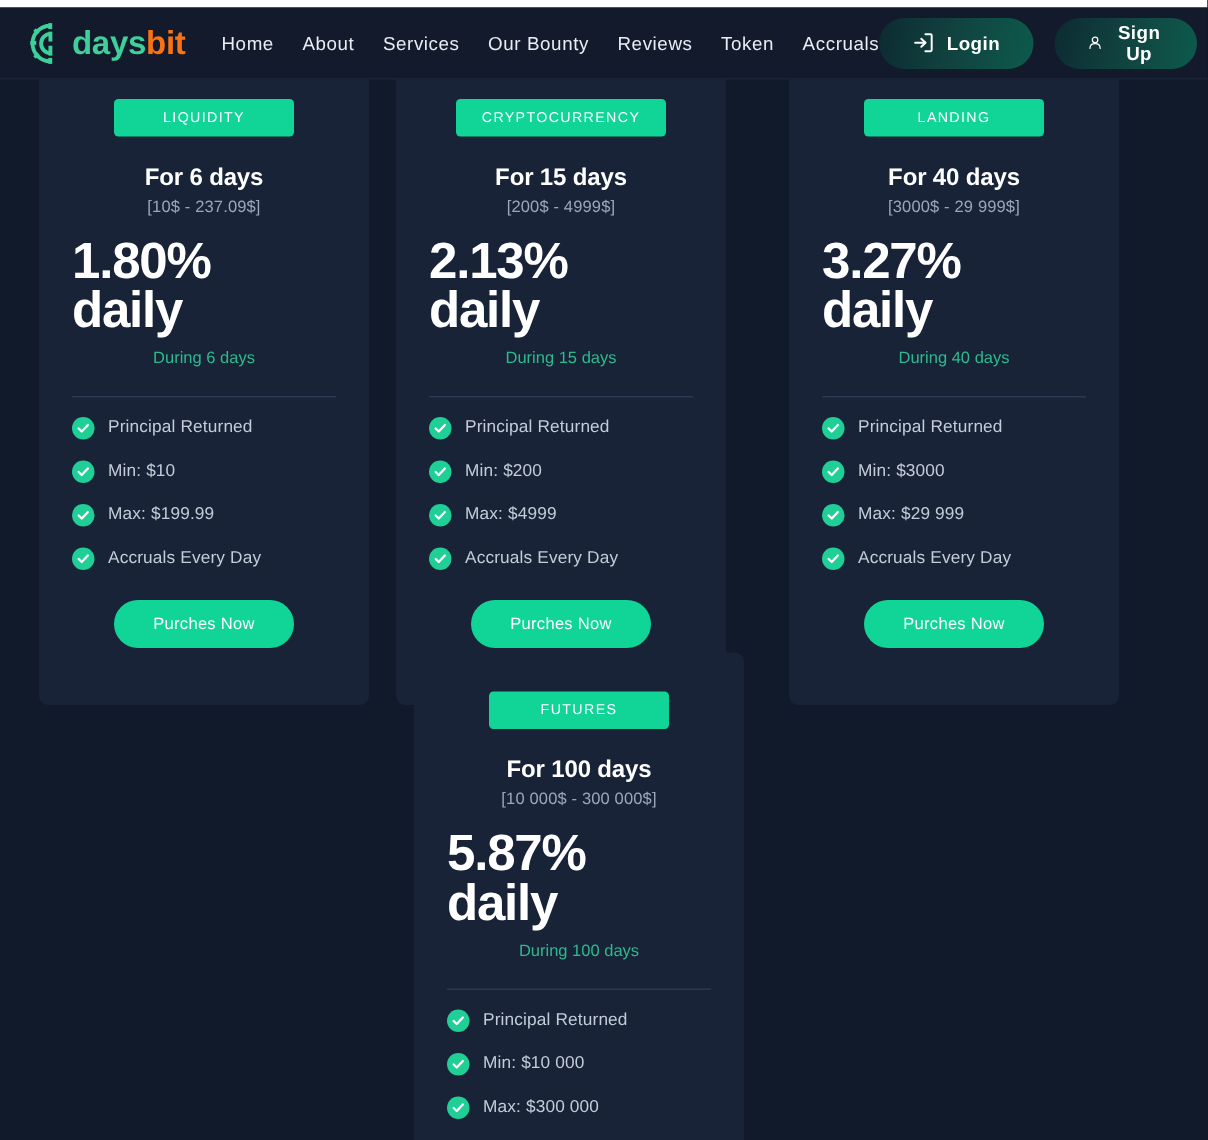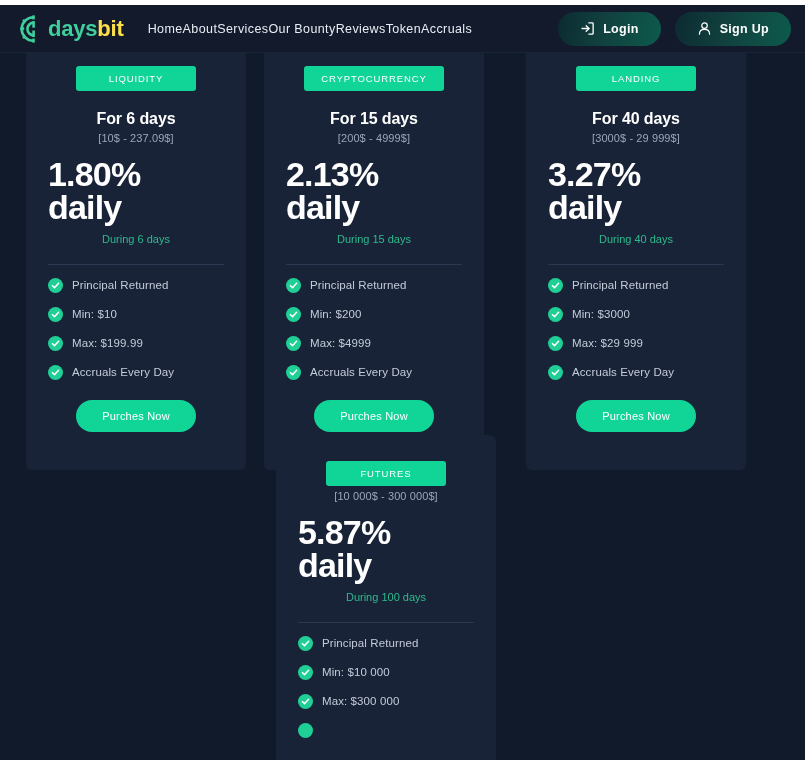--- a/index.html
+++ b/index.html
@@ -53,25 +53,26 @@
     display: block;
     margin-right: 1px;
   }
   .logo-text {
     font-size: 22px;
     font-weight: 700;
     letter-spacing: -0.2px;
     line-height: 1;
   }
   .logo-text .g { color: #3ecf9b; }
-  .logo-text .w { color: #fde047; }
+  .logo-text .w { color: #f97316; }
 
   .nav-links {
     display: flex;
     align-items: center;
+    gap: 19px;
     flex: 1;
     text-align: center;
   }
   .nav-link {
     font-size: 12.5px;
     color: #e9edf4;
     letter-spacing: 0.4px;
     cursor: pointer;
     white-space: nowrap;
   }
@@ -415,20 +416,21 @@
             </svg>
           </span>
         <span class="feature-label">Accruals Every Day</span>
       </li>
     </ul>
     <button class="buy-btn">Purches Now</button>
   </div>
 
   <div class="card row2 card-4">
     <button class="badge">FUTURES</button>
+    <div class="plan-days">For 100 days</div>
     <div class="plan-range">[10 000$ - 300 000$]</div>
     <div class="plan-rate">
       <span>5.87%</span>
       <span class="unit">daily</span>
     </div>
     <div class="plan-during">During 100 days</div>
     <div class="divider"></div>
     <ul class="features">
       <li class="feature">
         <span class="check">

